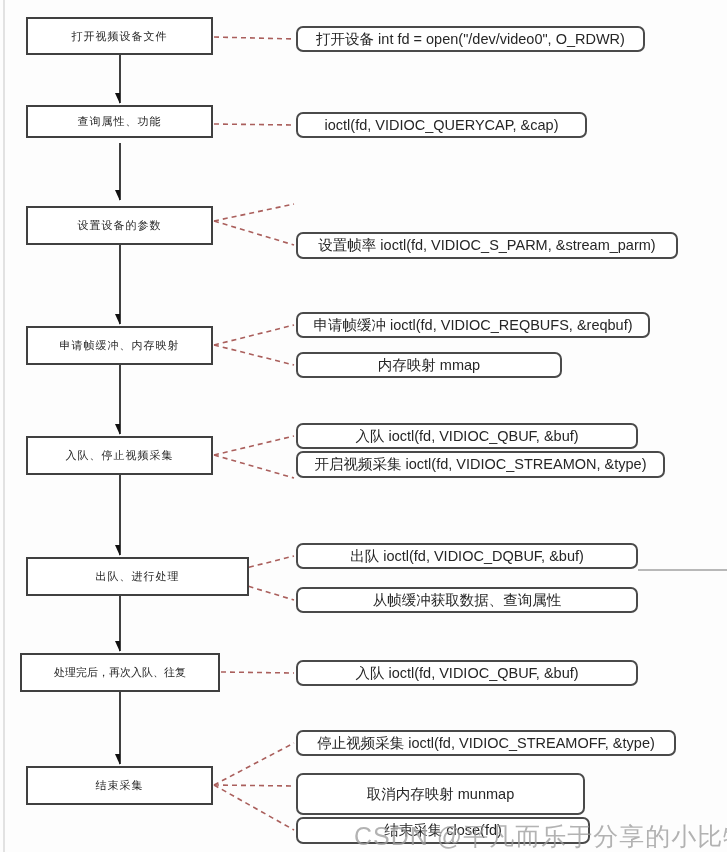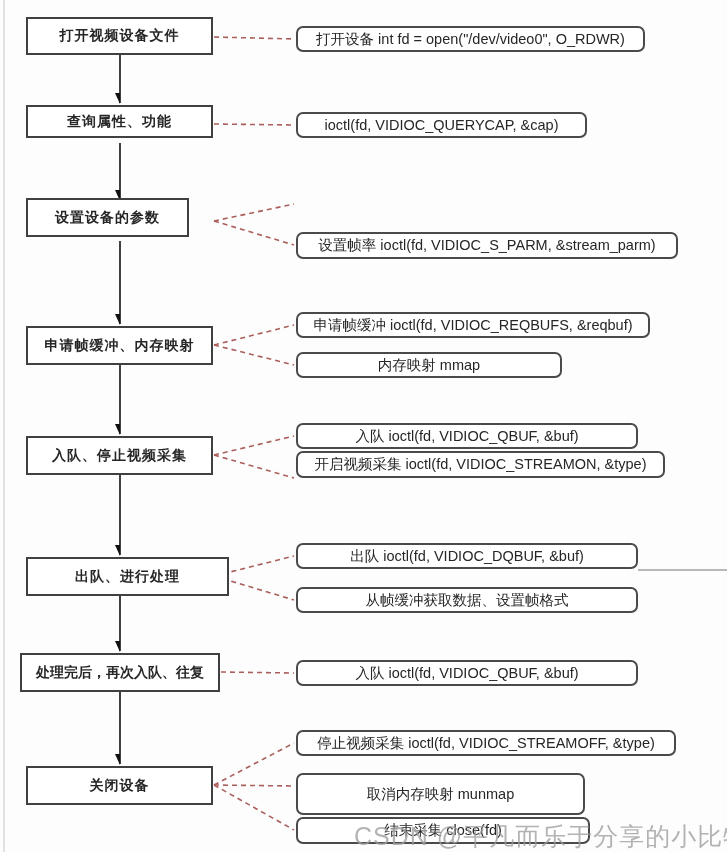--- a/index.html
+++ b/index.html
@@ -5,21 +5,21 @@
   html,body{margin:0;padding:0;background:#ffffff;}
   #canvas{
     position:relative;width:727px;height:852px;background:#fdfdfd;
     overflow:hidden;font-family:"Liberation Sans","DejaVu Sans",sans-serif;
   }
   #wires{position:absolute;left:0;top:0;width:727px;height:852px;z-index:1;}
   .step-box{
     position:absolute;box-sizing:border-box;z-index:2;
     background:#ffffff;border:2px solid #404040;
     display:flex;align-items:center;justify-content:center;
-    font-size:14px;color:#262626;letter-spacing:1px;white-space:nowrap;font-weight:bold;
+    font-size:11px;color:#262626;letter-spacing:1px;white-space:nowrap;
   }
   .call-box{
     position:absolute;box-sizing:border-box;z-index:2;
     background:#ffffff;border:2px solid #4a4a4a;border-radius:7px;
     display:flex;align-items:center;justify-content:center;
     font-size:14.5px;color:#262626;white-space:nowrap;
   }
   .watermark{
     position:absolute;left:354px;top:820px;z-index:3;
     font-size:25px;color:#9e9e9e;opacity:0.78;white-space:nowrap;
@@ -65,36 +65,36 @@
       <line x1="214" y1="785" x2="294" y2="743"></line>
       <line x1="214" y1="785" x2="294" y2="786"></line>
       <line x1="214" y1="785" x2="294" y2="830"></line>
     </g>
 
     <line x1="638" y1="570" x2="727" y2="570" stroke="#b8b8b8" stroke-width="2"></line>
   </svg>
 
   <div class="step-box" style="left:26px;top:17px;width:187px;height:38px">打开视频设备文件</div>
   <div class="step-box" style="left:26px;top:105px;width:187px;height:33px">查询属性、功能</div>
-  <div class="step-box" style="left:26px;top:198px;width:163px;height:39px">设置设备的参数</div>
+  <div class="step-box" style="left:26px;top:206px;width:187px;height:39px">设置设备的参数</div>
   <div class="step-box" style="left:26px;top:326px;width:187px;height:39px">申请帧缓冲、内存映射</div>
   <div class="step-box" style="left:26px;top:436px;width:187px;height:39px">入队、停止视频采集</div>
-  <div class="step-box" style="left:26px;top:557px;width:203px;height:39px">出队、进行处理</div>
+  <div class="step-box" style="left:26px;top:557px;width:223px;height:39px">出队、进行处理</div>
   <div class="step-box" style="left:20px;top:653px;width:200px;height:39px;letter-spacing:0">处理完后，再次入队、往复</div>
-  <div class="step-box" style="left:26px;top:766px;width:187px;height:39px">关闭设备</div>
+  <div class="step-box" style="left:26px;top:766px;width:187px;height:39px">结束采集</div>
 
   <div class="call-box" style="left:296px;top:26px;width:349px;height:26px">打开设备 int fd = open("/dev/video0", O_RDWR)</div>
   <div class="call-box" style="left:296px;top:112px;width:291px;height:26px">ioctl(fd, VIDIOC_QUERYCAP, &amp;cap)</div>
   <div class="call-box" style="left:296px;top:232px;width:382px;height:27px">设置帧率 ioctl(fd, VIDIOC_S_PARM, &amp;stream_parm)</div>
   <div class="call-box" style="left:296px;top:312px;width:354px;height:26px">申请帧缓冲 ioctl(fd, VIDIOC_REQBUFS, &amp;reqbuf)</div>
   <div class="call-box" style="left:296px;top:352px;width:266px;height:26px">内存映射 mmap</div>
   <div class="call-box" style="left:296px;top:423px;width:342px;height:26px">入队 ioctl(fd, VIDIOC_QBUF, &amp;buf)</div>
   <div class="call-box" style="left:296px;top:451px;width:369px;height:27px">开启视频采集 ioctl(fd, VIDIOC_STREAMON, &amp;type)</div>
   <div class="call-box" style="left:296px;top:543px;width:342px;height:26px">出队 ioctl(fd, VIDIOC_DQBUF, &amp;buf)</div>
-  <div class="call-box" style="left:296px;top:587px;width:342px;height:26px">从帧缓冲获取数据、设置帧格式</div>
+  <div class="call-box" style="left:296px;top:587px;width:342px;height:26px">从帧缓冲获取数据、查询属性</div>
   <div class="call-box" style="left:296px;top:660px;width:342px;height:26px">入队 ioctl(fd, VIDIOC_QBUF, &amp;buf)</div>
   <div class="call-box" style="left:296px;top:730px;width:380px;height:26px">停止视频采集 ioctl(fd, VIDIOC_STREAMOFF, &amp;type)</div>
   <div class="call-box" style="left:296px;top:773px;width:289px;height:42px">取消内存映射 munmap</div>
   <div class="call-box" style="left:296px;top:817px;width:294px;height:27px">结束采集 close(fd)</div>
 
   <div class="watermark">CSDN @平凡而乐于分享的小比特</div>
 
 </div>
 
 </body></html>

